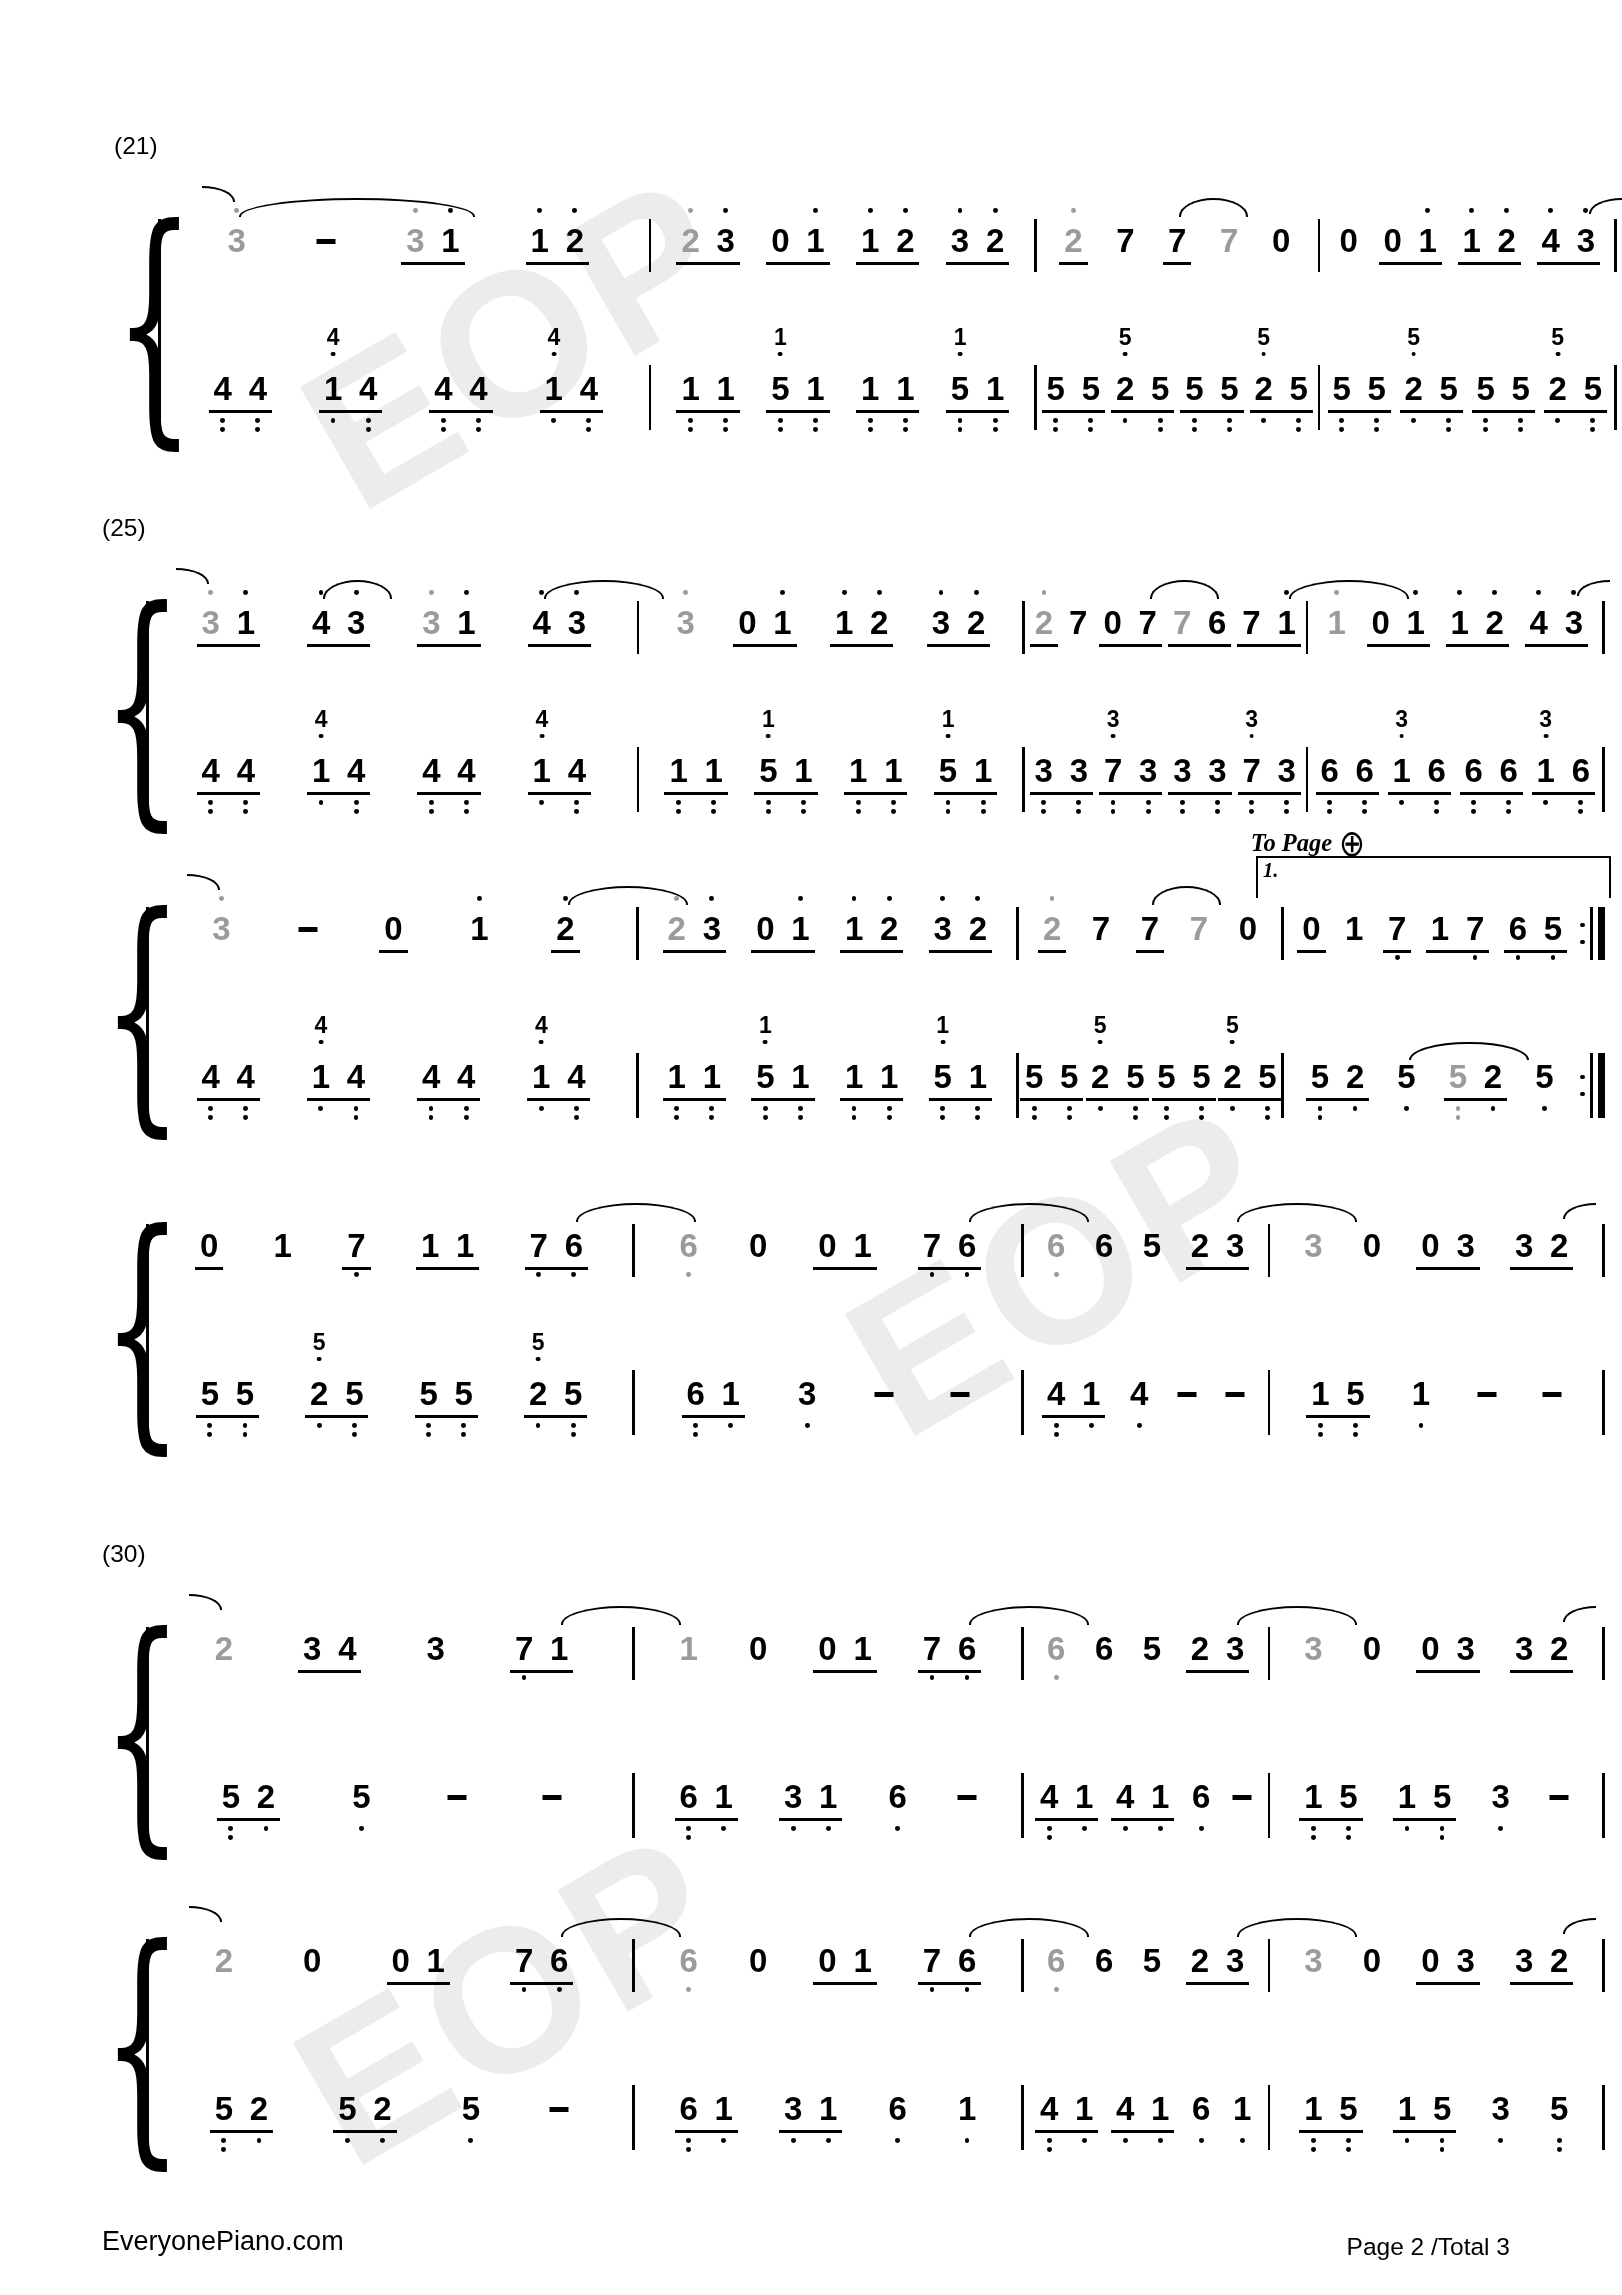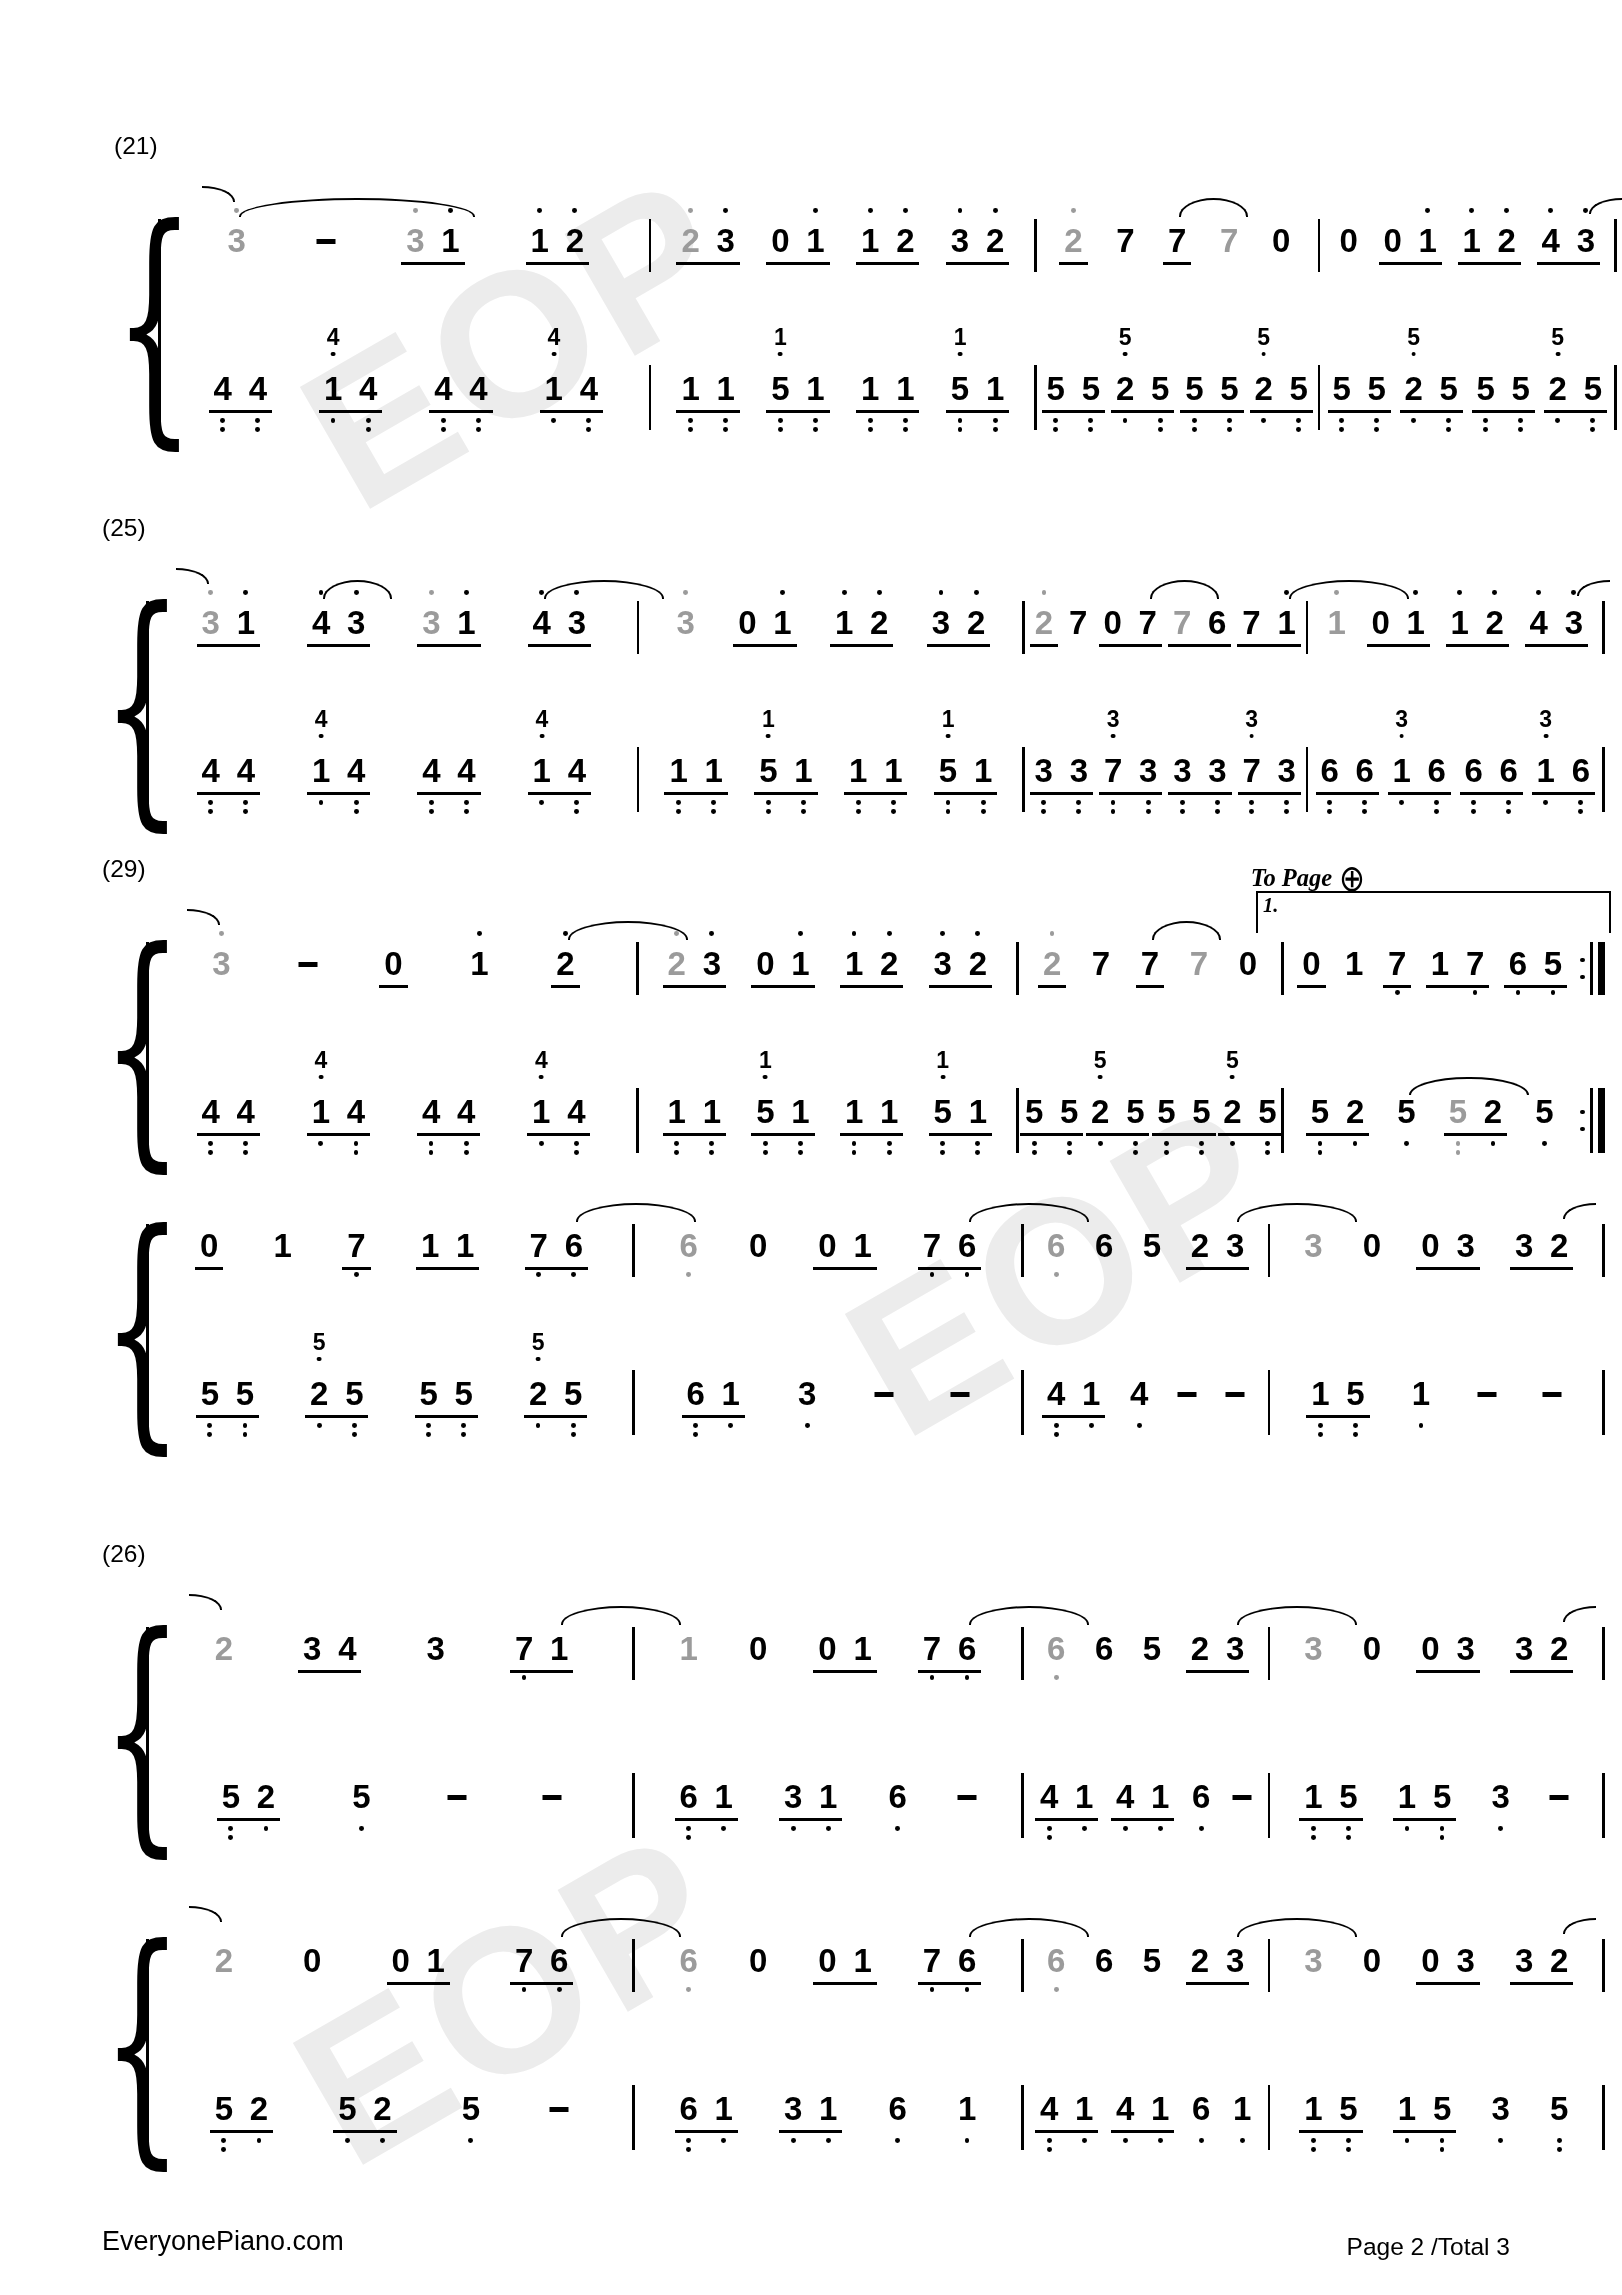--- a/index.html
+++ b/index.html
@@ -1032,21 +1032,20 @@
                     <div class="dot"></div>
                   </div>
                 </div>
               </div>
             </div>
             <div class="bar"></div>
           </div>
         </div>
       </div>
       <div class="system" style="top: 855px;">
-        <div class="syslabel">(29)</div>
         <div class="staffwrap">
           <div class="brace">{</div>
           <div class="sysbar"></div>
           <div class="tocoda">
             <div style="display: inline;">To Page</div>
             <div class="codasym">⊕</div>
           </div>
           <div class="volta">
             <div class="voltalabel">1.</div>
           </div>
@@ -1827,21 +1826,21 @@
                 <div class="note">
                   <div class="dash"></div>
                 </div>
               </div>
             </div>
             <div class="bar"></div>
           </div>
         </div>
       </div>
       <div class="system" style="top: 1540px;">
-        <div class="syslabel">(26)</div>
+        <div class="syslabel">(30)</div>
         <div class="staffwrap">
           <div class="brace">{</div>
           <div class="sysbar"></div>
           <div class="row rh">
             <div class="meas" style="flex: 7.1 1 0px;">
               <div class="grp">
                 <div class="note gray">
                   <div class="num">2</div>
                   <div class="tiein"></div>
                 </div>

